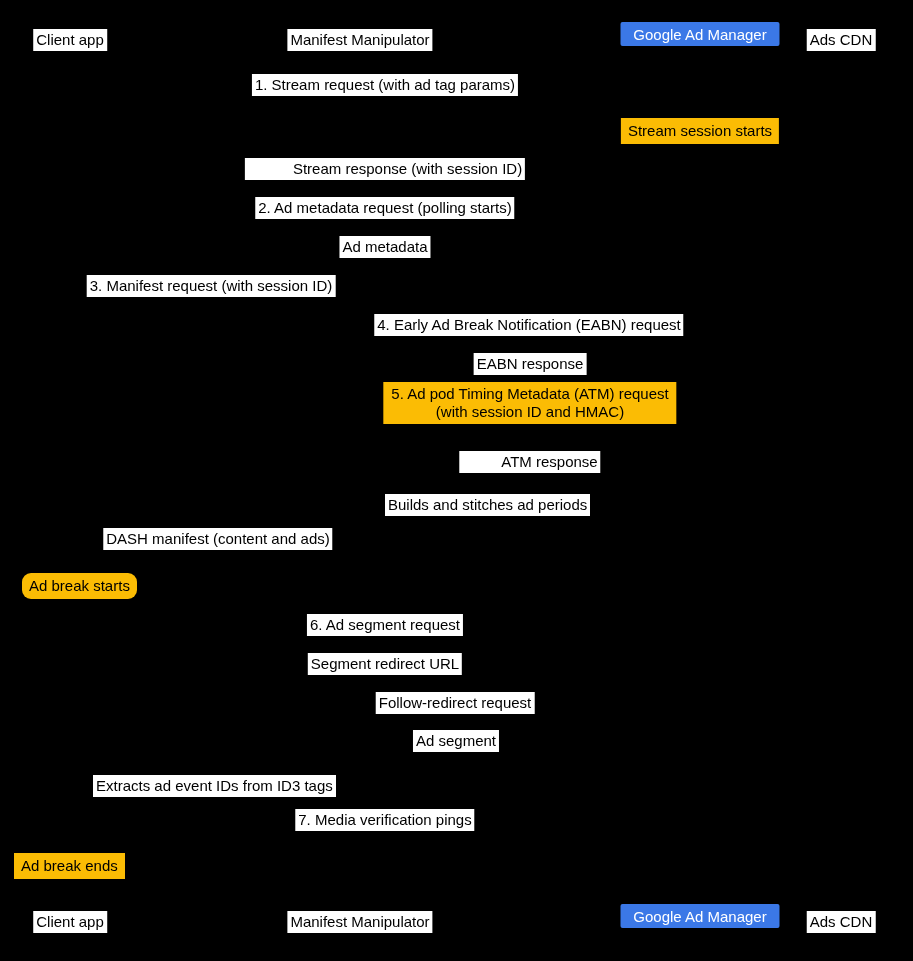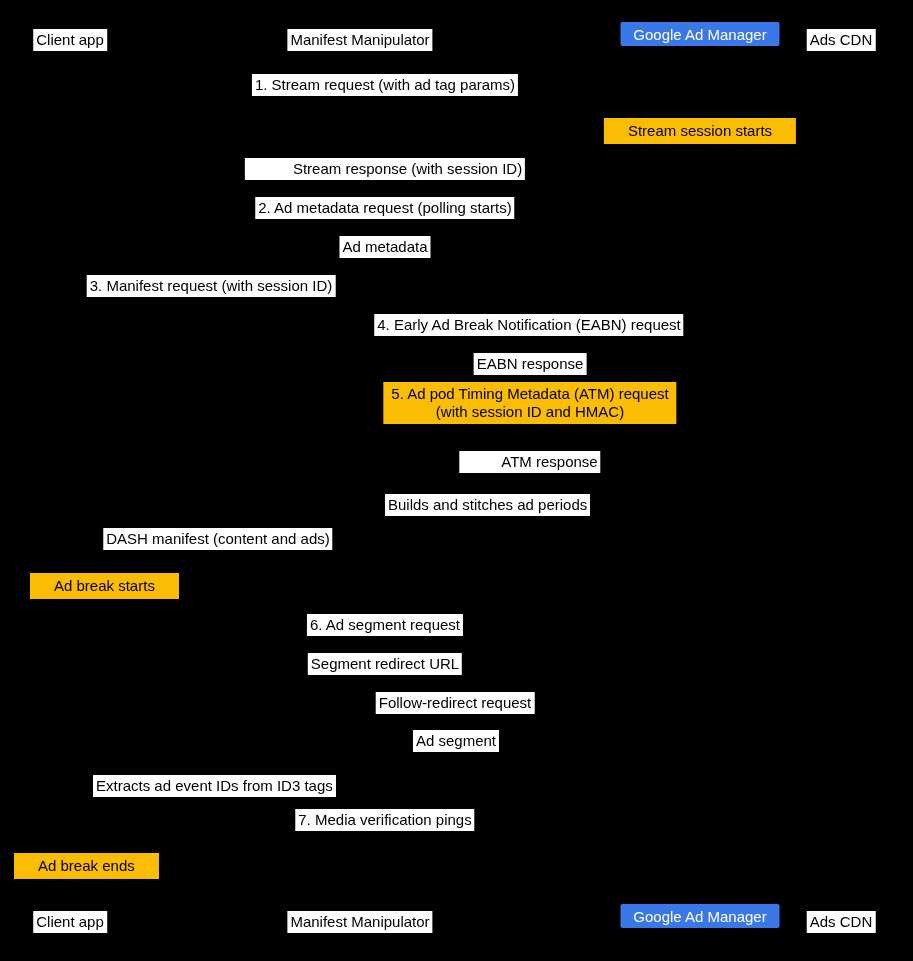--- a/index.html
+++ b/index.html
@@ -35,21 +35,21 @@
     white-space: nowrap;
   }
   .chip.centered { transform: translateX(-50%); }
   .note {
     position: absolute;
     display: inline-block;
     background: var(--note-bg);
     color: var(--note-text);
     font-size: 15px;
     line-height: 20px;
-    padding: 3px 24px;
+    padding: 3px 7px;
     text-align: center;
     white-space: pre-line;
   }
   .note.centered { transform: translateX(-50%); }
   .note.two-line { line-height: 18px; padding: 3px 8px; }
   .actor-blue {
     position: absolute;
     display: inline-flex;
     align-items: center;
     justify-content: center;
@@ -91,21 +91,21 @@
 
   <span class="note centered two-line" style="left:530px; top:382px;">5. Ad pod Timing Metadata (ATM) request
 (with session ID and HMAC)</span>
 
   <span class="chip centered" style="left:530px; top:451px;padding-left:42px;">ATM response</span>
 
   <span class="chip centered" style="left:218px; top:528px;">DASH manifest (content and ads)</span>
 
   <span class="chip" style="left:385px; top:494px;">Builds and stitches ad periods</span>
 
-  <span class="note" style="left:30px; top:573px;">Ad break starts</span>
+  <span class="note" style="left:22px; top:573px;border-radius:9px;">Ad break starts</span>
 
   <span class="chip centered" style="left:385px; top:614px;">6. Ad segment request</span>
 
   <span class="chip centered" style="left:385px; top:653px;">Segment redirect URL</span>
 
   <span class="chip centered" style="left:455px; top:692px;">Follow-redirect request</span>
 
   <span class="chip centered" style="left:456px; top:730px;">Ad segment</span>
 
   <span class="chip" style="left:93px; top:775px;">Extracts ad event IDs from ID3 tags</span>

